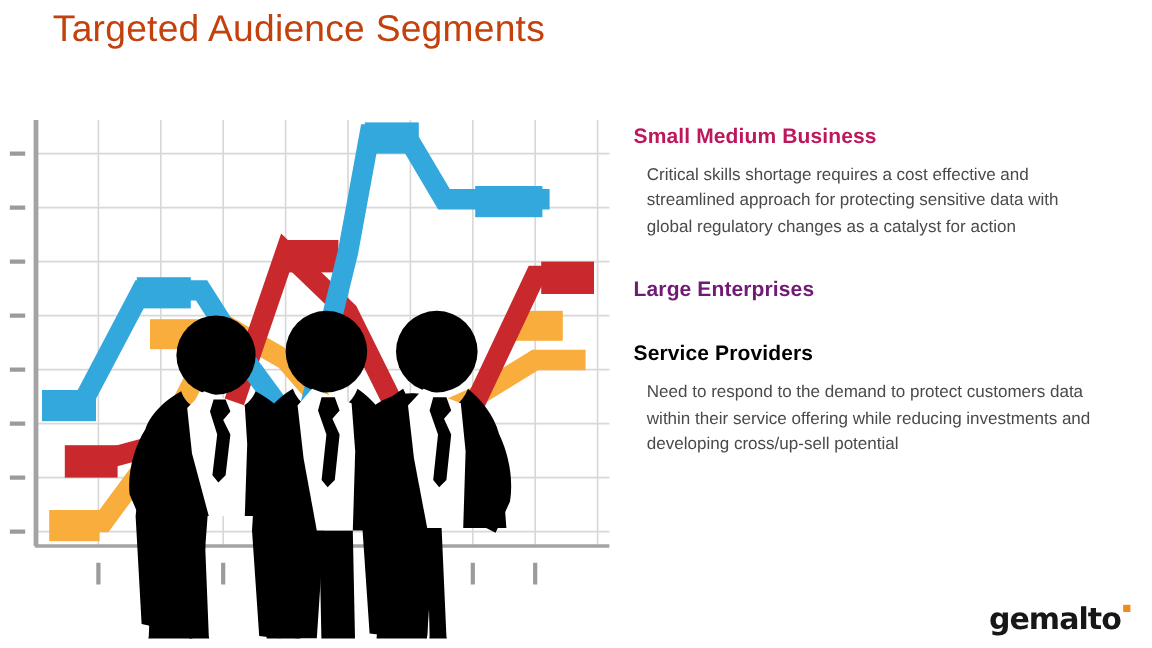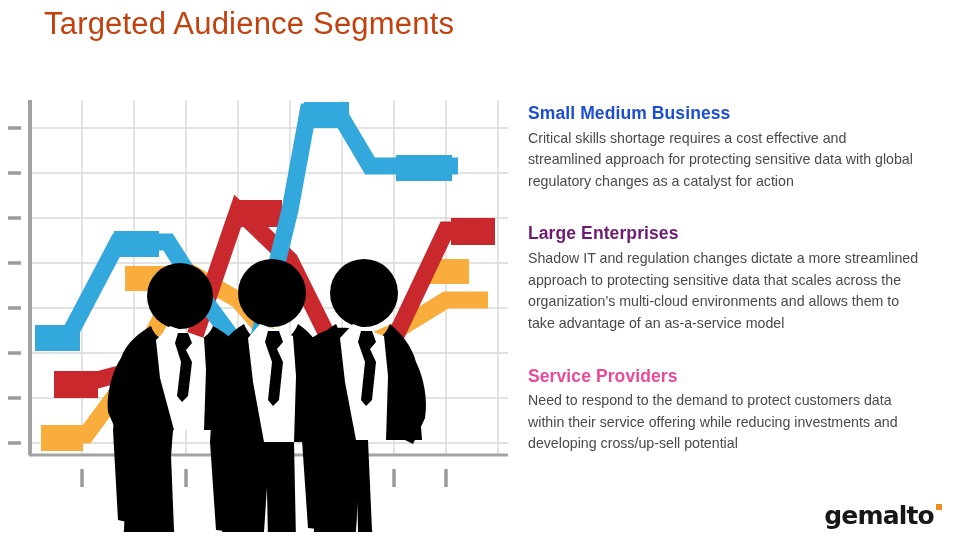--- a/index.html
+++ b/index.html
@@ -56,26 +56,26 @@
     font-size: 17.5px;
     font-weight: 700;
     line-height: 1.3;
     margin: 0 0 3px 0;
     letter-spacing: 0.1px;
   }
   .segment-body {
     font-size: 14.2px;
     line-height: 1.52;
     color: #4a4a4a;
-    margin: 0;
+    margin: 11px;
     max-width: 392px;
   }
-  .seg-smb  .segment-heading { color: #1d4ed8; }
+  .seg-smb  .segment-heading { color: #be185d; }
   .seg-ent  .segment-heading { color: #701a75; }
-  .seg-svc  .segment-heading { color: #ec4899; }
+  .seg-svc  .segment-heading { color: #000000; }
 
   #seg-block-ent { margin-top: 30px; }
   #seg-block-svc { margin-top: 30px; }
 
   
   #brand-logo {
     position: absolute;
     right: 18px;
     bottom: 12px;
     display: flex;
@@ -255,21 +255,20 @@
 
 <div id="segments-column">
 
   <div class="segment-block seg-smb" id="seg-block-smb">
     <p class="segment-heading">Small Medium Business</p>
     <p class="segment-body">Critical skills shortage requires a cost effective and streamlined approach for protecting sensitive data with global regulatory changes as a catalyst for action</p>
   </div>
 
   <div class="segment-block seg-ent" id="seg-block-ent">
     <p class="segment-heading">Large Enterprises</p>
-    <p class="segment-body">Shadow IT and regulation changes dictate a more streamlined approach to protecting sensitive data that scales across the organization’s multi-cloud environments and allows them to take advantage of an as-a-service model</p>
   </div>
 
   <div class="segment-block seg-svc" id="seg-block-svc">
     <p class="segment-heading">Service Providers</p>
     <p class="segment-body">Need to respond to the demand to protect customers data within their service offering while reducing investments and developing cross/up-sell potential</p>
   </div>
 
 </div>
 
 <div id="brand-logo">

